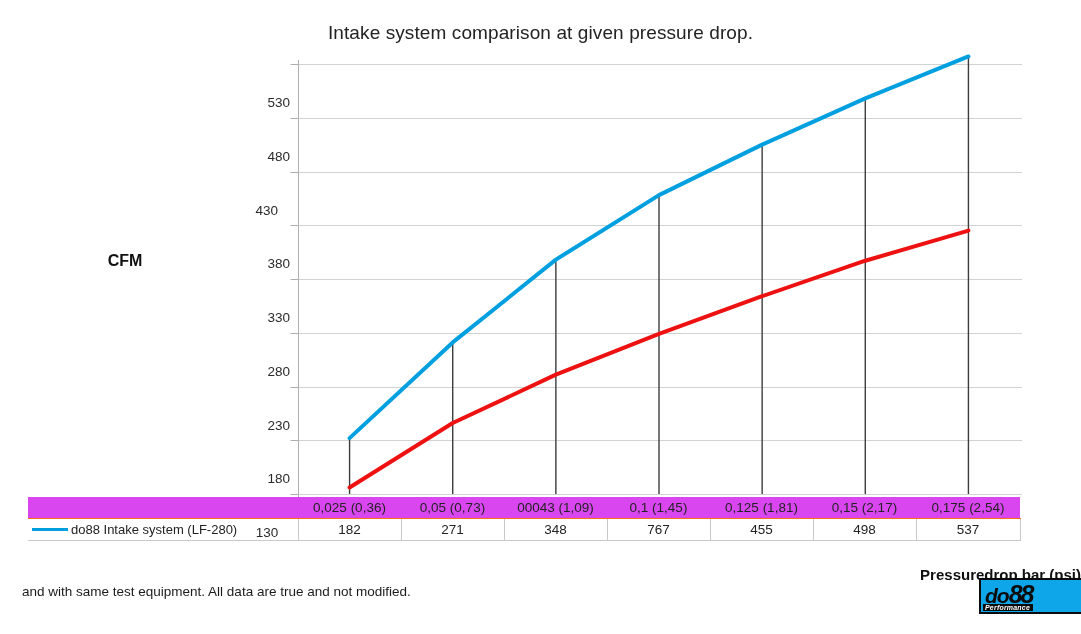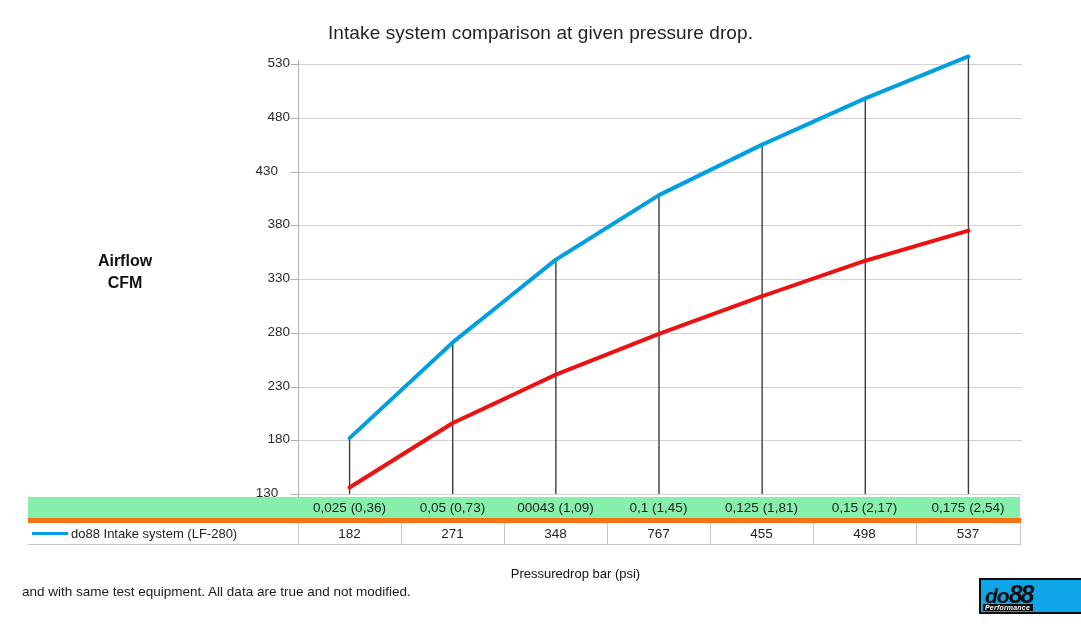--- a/index.html
+++ b/index.html
@@ -8,42 +8,42 @@
 
   #chart-title{position:absolute;left:0;top:22px;width:1081px;text-align:center;
        font-size:19px;color:#232323;letter-spacing:0.1px;}
 
   #y-axis-title{position:absolute;left:60px;top:250px;width:130px;text-align:center;
        font-weight:bold;font-size:16px;line-height:22px;color:#101010;}
   .gridline{position:absolute;left:-8px;width:730px;height:1px;background:#d2d2d2;}
   #y-axis-line{position:absolute;left:298px;top:60px;width:1px;height:438px;background:#b0b0b0;}
   #x-axis-line{position:absolute;left:290px;top:494px;width:730px;height:1px;background:#9a9a9a;}
 
-  .ytick-label{position:absolute;width:46px;text-align:right;font-size:13.5px;color:#2a2a2a;}
+  .ytick-label{position:absolute;width:46px;text-align:right;font-size:13.5px;color:#2a2a2a;margin-top:40px;}
   .ytick-mark{position:absolute;left:291px;width:8px;height:1px;background:#b0b0b0;}
 
   #svg-lines{position:absolute;left:0;top:0;}
 
   
   #data-table{position:absolute;left:28px;top:497px;width:992px;
        border-collapse:collapse;font-size:13.5px;table-layout:fixed;}
   #data-table td{border:1px solid #c9c9c9;height:21px;text-align:center;
        color:#232323;padding:0;vertical-align:middle;}
   #data-table tr.header-row td{border-top:none;border-left:none;border-right:none;
-       border-bottom:5px solid #f97316;background:#86efac;}
+       border-bottom:1px solid #f97316;background:#d946ef;}
   #data-table td.legend-cell{text-align:left;padding-left:4px;white-space:nowrap;
        font-size:13px;border-left:none;}
   #data-table td.blank-head{border:none;}
   .swatch{display:inline-block;width:36px;height:3.5px;vertical-align:middle;
        margin-right:3px;position:relative;top:-1px;}
   .swatch-blue{background:#00A0E0;}
   .swatch-red{background:#EE1111;}
 
-  #x-axis-title{position:absolute;left:0;top:566px;width:1081px;text-align:center;
-       font-weight:normal;font-size:13px;color:#101010;}
+  #x-axis-title{position:absolute;left:0;top:566px;width:1081px;text-align:right;
+       font-weight:bold;font-size:15px;color:#101010;}
   #x-axis-title span{padding-left:70px;}
 
   #footnote{position:absolute;left:22px;top:583px;font-size:13.5px;line-height:18px;
        color:#1b1b1b;}
 
   
   #logos{position:absolute;left:836px;top:578px;width:236px;height:34px;}
   #superflow-logo{position:absolute;left:0;top:2px;width:112px;height:28px;}
   #sf-text{position:absolute;left:28px;top:3px;font-style:italic;font-weight:bold;
        font-size:15px;color:#12306b;letter-spacing:-0.4px;}
@@ -57,21 +57,20 @@
   #do88-perf{position:absolute;left:2px;bottom:1px;background:#0b0b0b;color:#fff;
        font-size:7px;font-weight:bold;font-style:italic;padding:0 3px 0 2px;
        letter-spacing:0.2px;}
 </style>
 </head>
 <body>
 
 <div id="chart-title">Intake system comparison at given pressure drop.</div>
 
 <div id="y-axis-title">
-  <div>Airflow</div>
   <div>CFM</div>
 </div>
 
 <div id="y-axis-line"></div>
 <div id="x-axis-line"></div>
 
 <div id="grid-layer">
     <div class="gridline" style="top: 494px; left: 290px; width: 732px;"></div>
     <div class="gridline" style="top: 440.25px; left: 290px; width: 732px;"></div>
     <div class="gridline" style="top: 386.5px; left: 290px; width: 732px;"></div>

